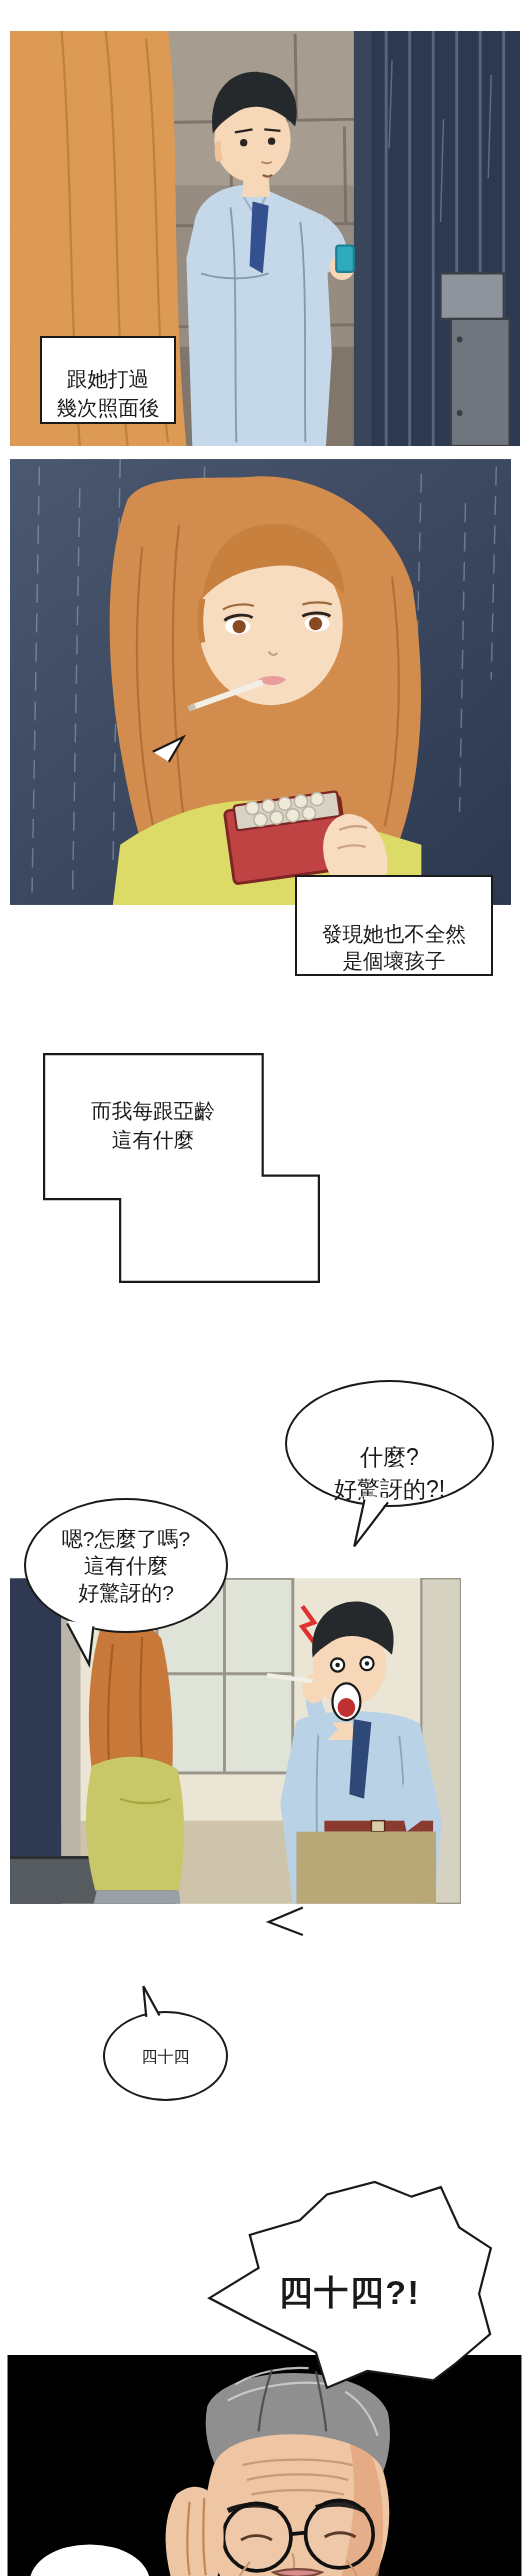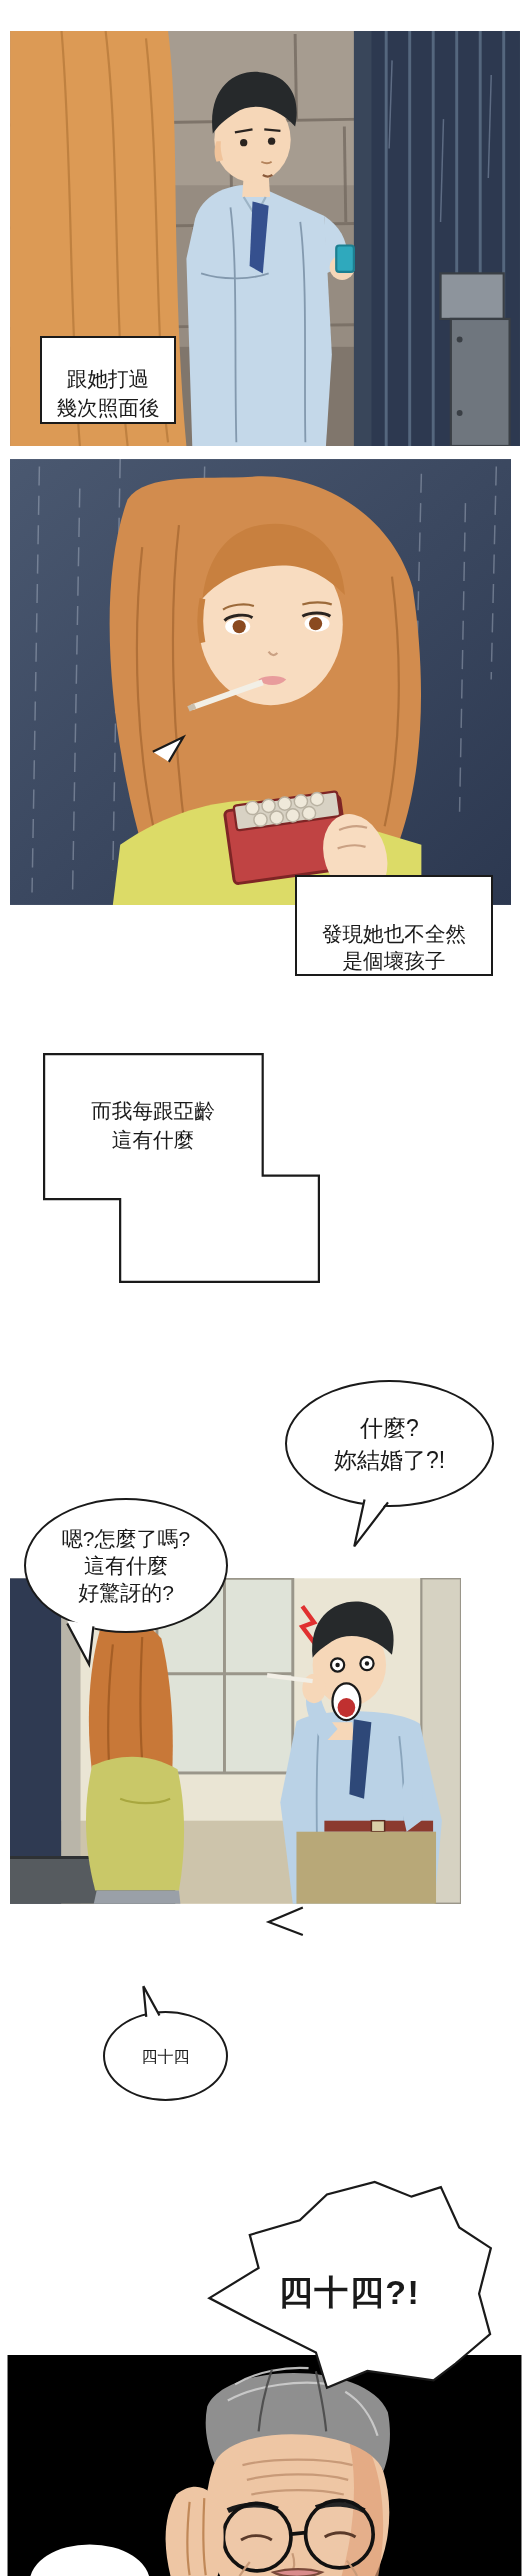--- a/index.html
+++ b/index.html
@@ -188,23 +188,23 @@
   <div class="union-caption" style="left:43px;top:1053px;width:277px;height:174px;">
     <svg width="277" height="230" viewBox="0 0 377 313">
       <polygon points="1.5,1.5 299,1.5 299,167 375.5,167 375.5,311.5 105,311.5 105,199 1.5,199" fill="#ffffff" stroke="#1a1a1a" stroke-width="3"></polygon>
     </svg>
     <div class="overlay-text fs28" style="left:0;top:43px;width:220px;">
       <span class="ln">而我每跟亞齡</span>
       <span class="ln">這有什麼</span>
     </div>
   </div>
 
-  <div class="bubble fs31" style="left:285px;top:1380px;width:209px;height:127px;">
+  <div class="bubble fs31" style="left:285px;top:1380px;width:209px;height:127px;justify-content:flex-end;">
     <span class="ln">什麼?</span>
-    <span class="ln">妳結婚了?!</span>
+    <span class="ln">好驚訝的?!</span>
   </div>
   <svg class="tail" style="left:344px;top:1492px;" width="55" height="59" viewBox="0 0 75 80">
     <polygon points="28,5 62,8 14,74" fill="#ffffff"></polygon>
     <path d="M28,10 L14,74 L60,14" fill="none" stroke="#1a1a1a" stroke-width="3"></path>
   </svg>
 
   <div class="bubble fs29" style="left:24px;top:1498px;width:204px;height:135px;">
     <span class="ln">嗯?怎麼了嗎?</span>
     <span class="ln">這有什麼</span>
     <span class="ln">好驚訝的?</span>

